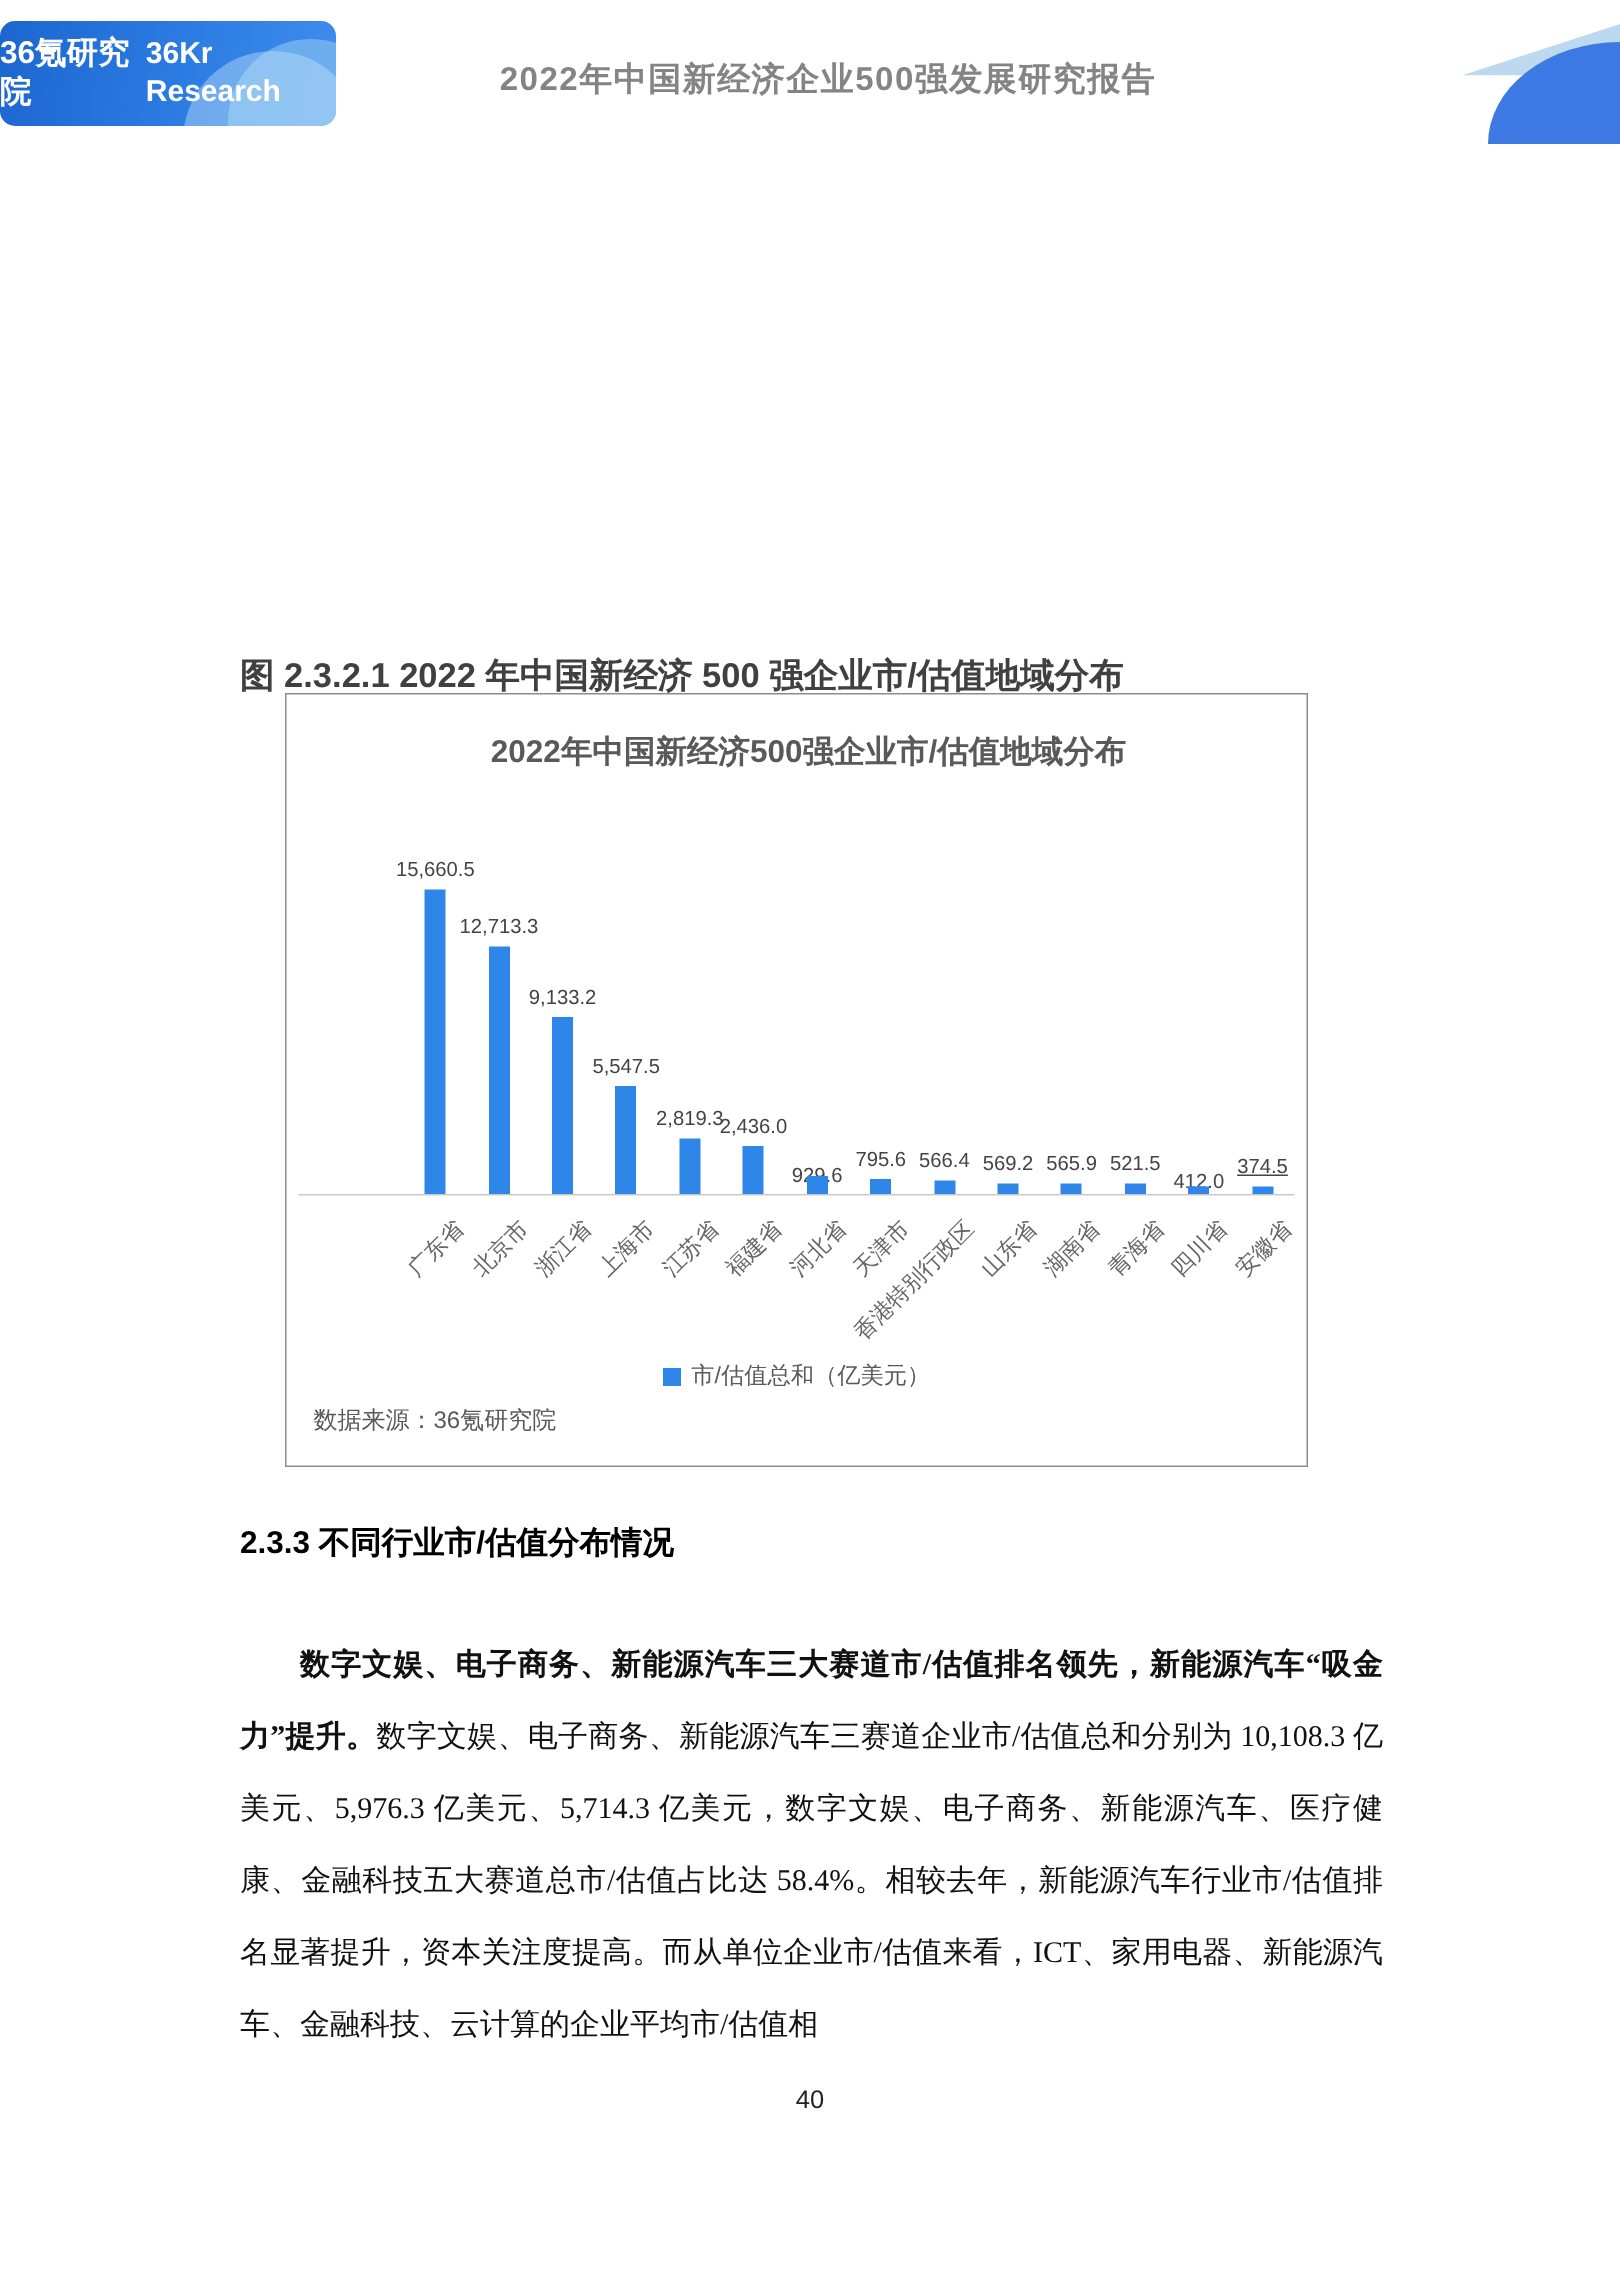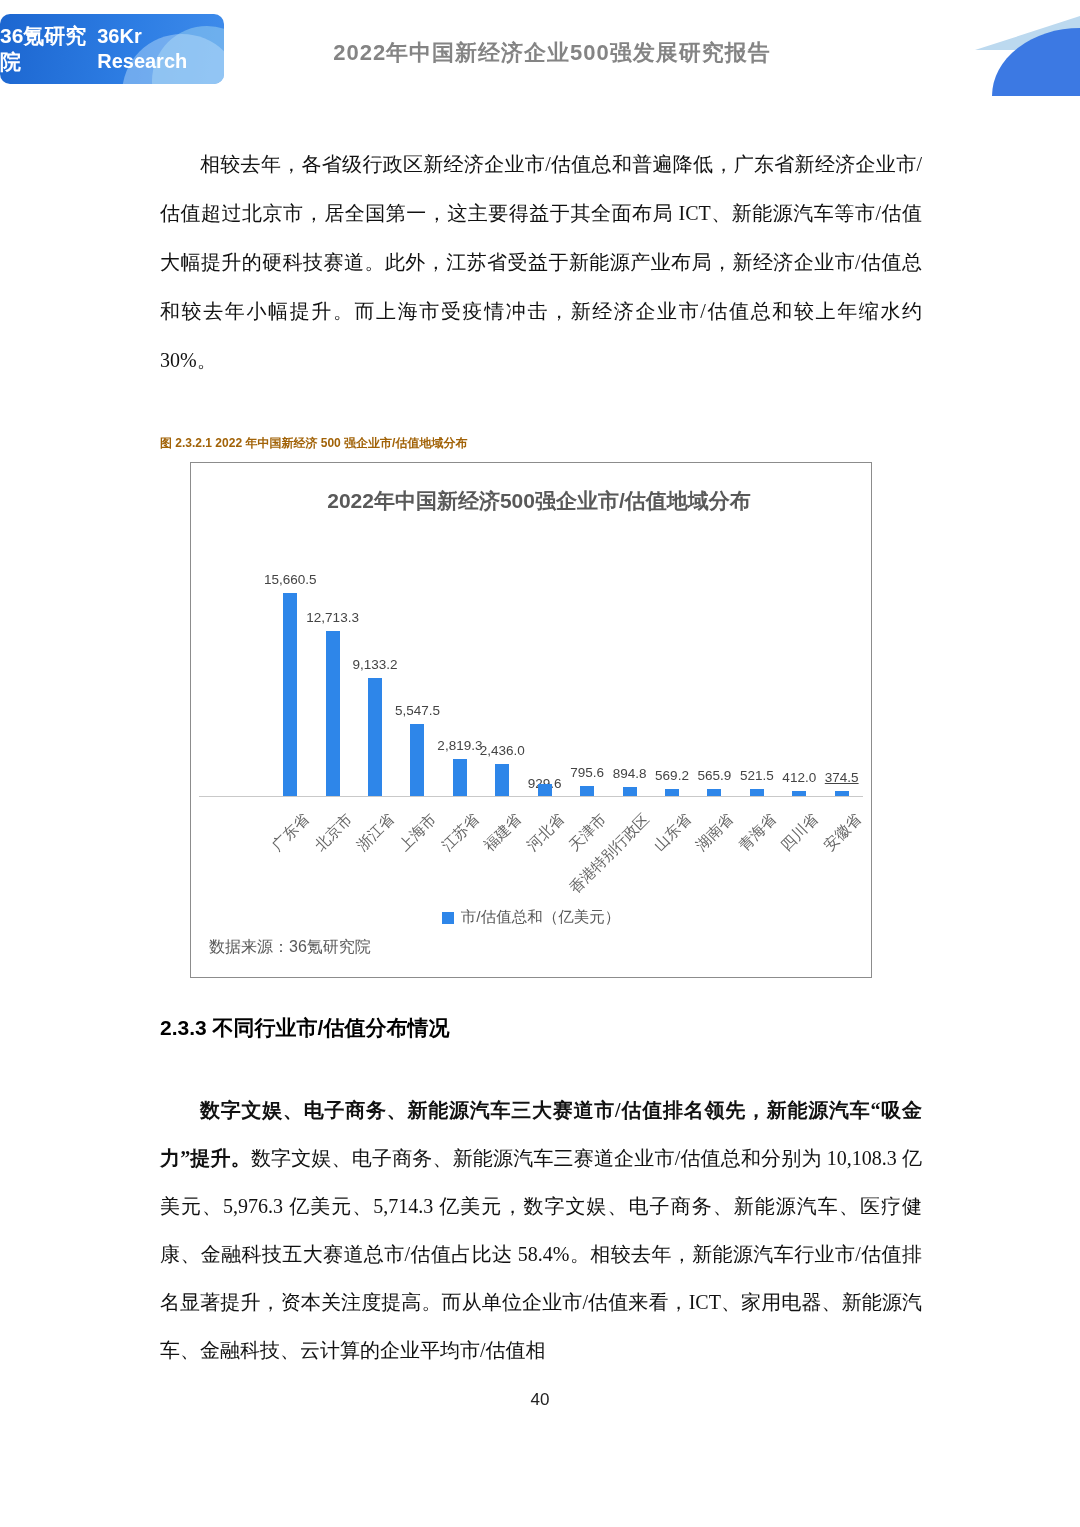--- a/index.html
+++ b/index.html
@@ -46,21 +46,21 @@
     font-family:"Liberation Serif","DejaVu Serif",serif;
     font-size:20px; line-height:49px; color:#111111;
     text-align:justify; text-indent:2em;
   }
   #para1 { top:140px; }
   #para2 { top:1086px; line-height:48px;font-family:Liberation Serif, serif; }
   #para2 .lead-bold { font-weight:bold; }
 
   .fig-caption {
     position:absolute; left:160px; top:435px;
-    font-size:12px; font-weight:bold; color:#a16207;
+    font-size:23px; font-weight:bold; color:#404040;
   }
   .section-heading {
     position:absolute; left:160px; top:1014px;
     font-size:21px; font-weight:bold; color:#000000;
   }
   .page-number {
     position:absolute; left:0; right:0; top:1390px; text-align:center;
     font-family:Liberation Sans, sans-serif;
     font-size:17px; color:#222222;
   }
@@ -115,21 +115,20 @@
   <div class="brand-badge">
     <div class="deco1"></div>
     <div class="deco2"></div>
     <div class="brand-line1">36氪研究院</div>
     <div class="brand-line2">36Kr Research</div>
   </div>
   <div class="header-title">2022年中国新经济企业500强发展研究报告</div>
   <div class="corner-tri"></div>
   <div class="corner-blue"></div>
 
-  <p class="para" id="para1">相较去年，各省级行政区新经济企业市/估值总和普遍降低，广东省新经济企业市/估值超过北京市，居全国第一，这主要得益于其全面布局 ICT、新能源汽车等市/估值大幅提升的硬科技赛道。此外，江苏省受益于新能源产业布局，新经济企业市/估值总和较去年小幅提升。而上海市受疫情冲击，新经济企业市/估值总和较上年缩水约 30%。</p>
 
   <div class="fig-caption">图 2.3.2.1 2022 年中国新经济 500 强企业市/估值地域分布</div>
 
   <div class="chart-box">
     <div class="chart-title">2022年中国新经济500强企业市/估值地域分布</div>
     <div class="axis-line"></div>
     <div id="chart-plot">
         <div class="bar-slot">
           <div class="bar-value" style="bottom: 209px;">15,660.5</div>
           <div class="bar" style="height: 203px; background: rgb(46, 134, 233);"></div>
@@ -164,41 +163,41 @@
           <div class="bar-value" style="bottom: 5px; margin-top: 26px;">929.6</div>
           <div class="bar" style="height: 12.05px; background: rgb(46, 134, 233);"></div>
           <div class="x-label">河北省</div>
         </div>
         <div class="bar-slot">
           <div class="bar-value" style="bottom: 16.313px;">795.6</div>
           <div class="bar" style="height: 10.313px; background: rgb(46, 134, 233);"></div>
           <div class="x-label">天津市</div>
         </div>
         <div class="bar-slot">
-          <div class="bar-value" style="bottom: 15.4588px;">894.8</div>
+          <div class="bar-value" style="bottom: 15.4588px;">566.4</div>
           <div class="bar" style="height: 9.45877px; background: rgb(46, 134, 233);"></div>
           <div class="x-label">香港特别行政区</div>
         </div>
         <div class="bar-slot">
           <div class="bar-value" style="bottom: 13.3783px;">569.2</div>
           <div class="bar" style="height: 7.37828px; background: rgb(46, 134, 233);"></div>
           <div class="x-label">山东省</div>
         </div>
         <div class="bar-slot">
           <div class="bar-value" style="bottom: 13.3355px;">565.9</div>
           <div class="bar" style="height: 7.33551px; background: rgb(46, 134, 233);"></div>
           <div class="x-label">湖南省</div>
         </div>
         <div class="bar-slot">
           <div class="bar-value" style="bottom: 12.76px;">521.5</div>
           <div class="bar" style="height: 6.75997px; background: rgb(46, 134, 233);"></div>
           <div class="x-label">青海省</div>
         </div>
         <div class="bar-slot">
-          <div class="bar-value" style="bottom: 11px; margin-top: 20px;">412.0</div>
+          <div class="bar-value" style="bottom: 1px; margin-top: 20px;">412.0</div>
           <div class="bar" style="height: 5.34057px; background: rgb(46, 134, 233);"></div>
           <div class="x-label">四川省</div>
         </div>
         <div class="bar-slot">
           <div class="bar-value" style="bottom: 10.8545px; text-decoration: underline;">374.5</div>
           <div class="bar" style="height: 4.85447px; background: rgb(46, 134, 233);"></div>
           <div class="x-label">安徽省</div>
         </div>
       </div>
     <div class="chart-legend">

